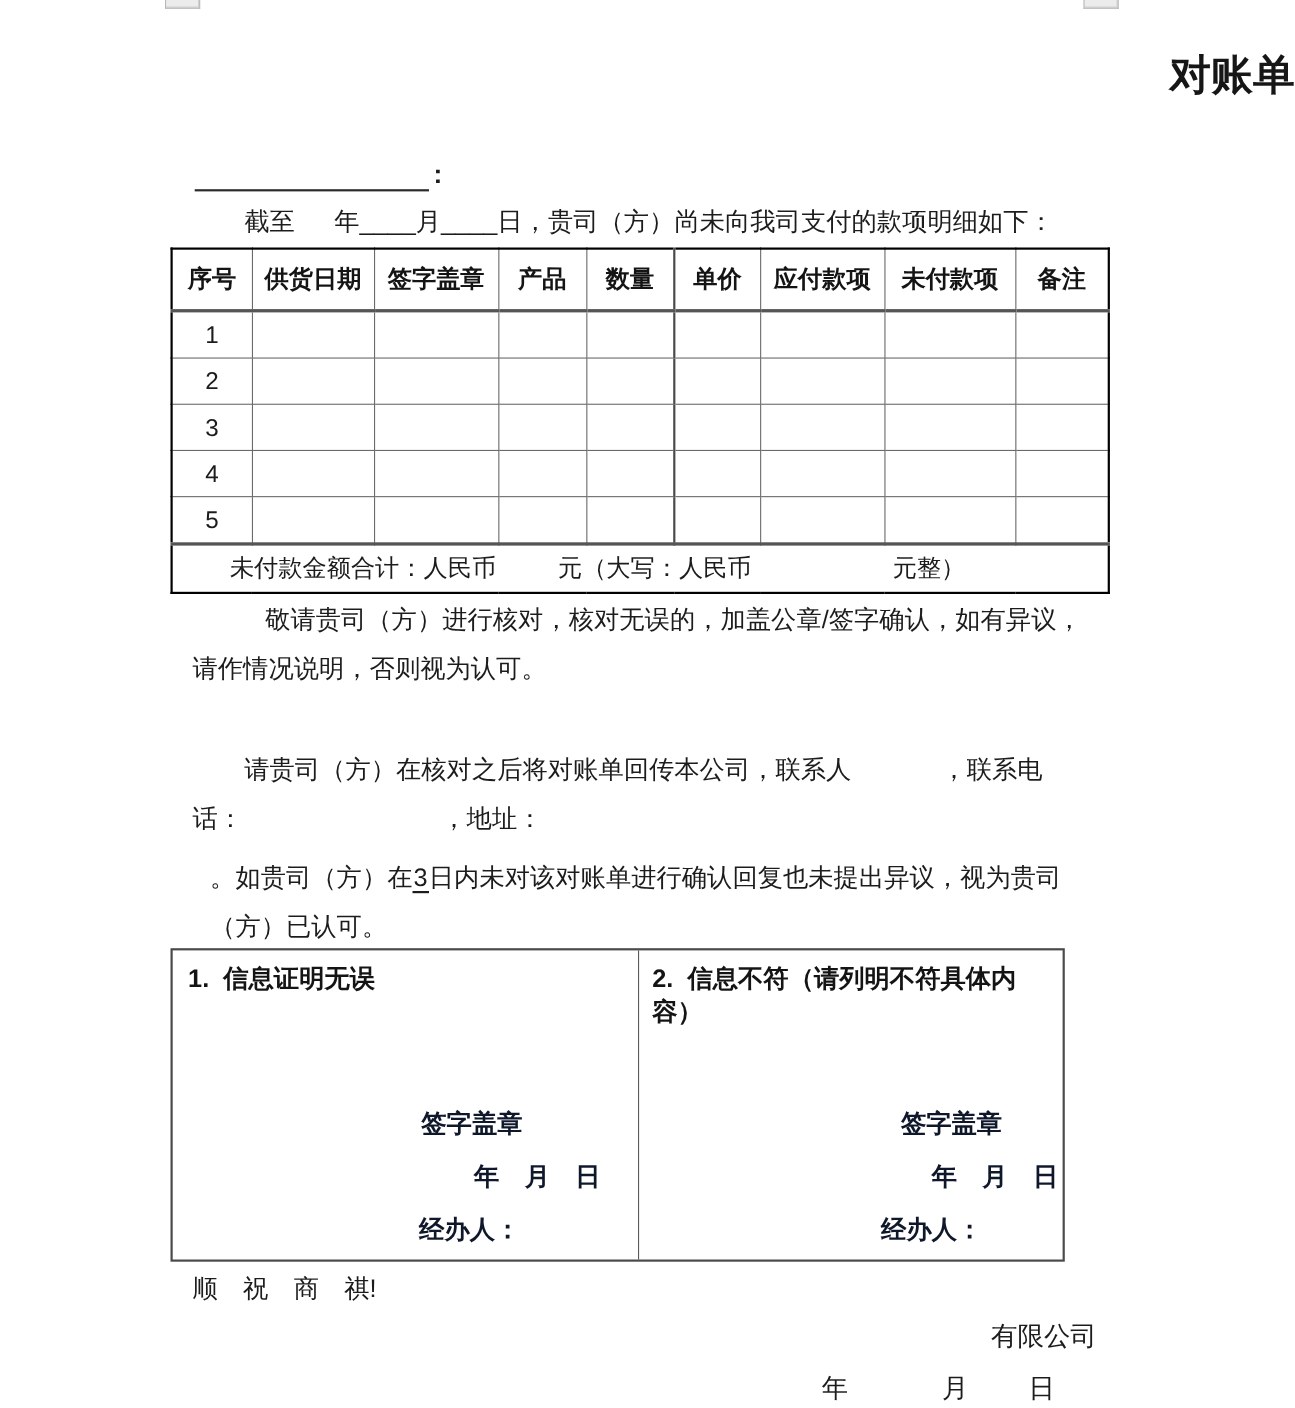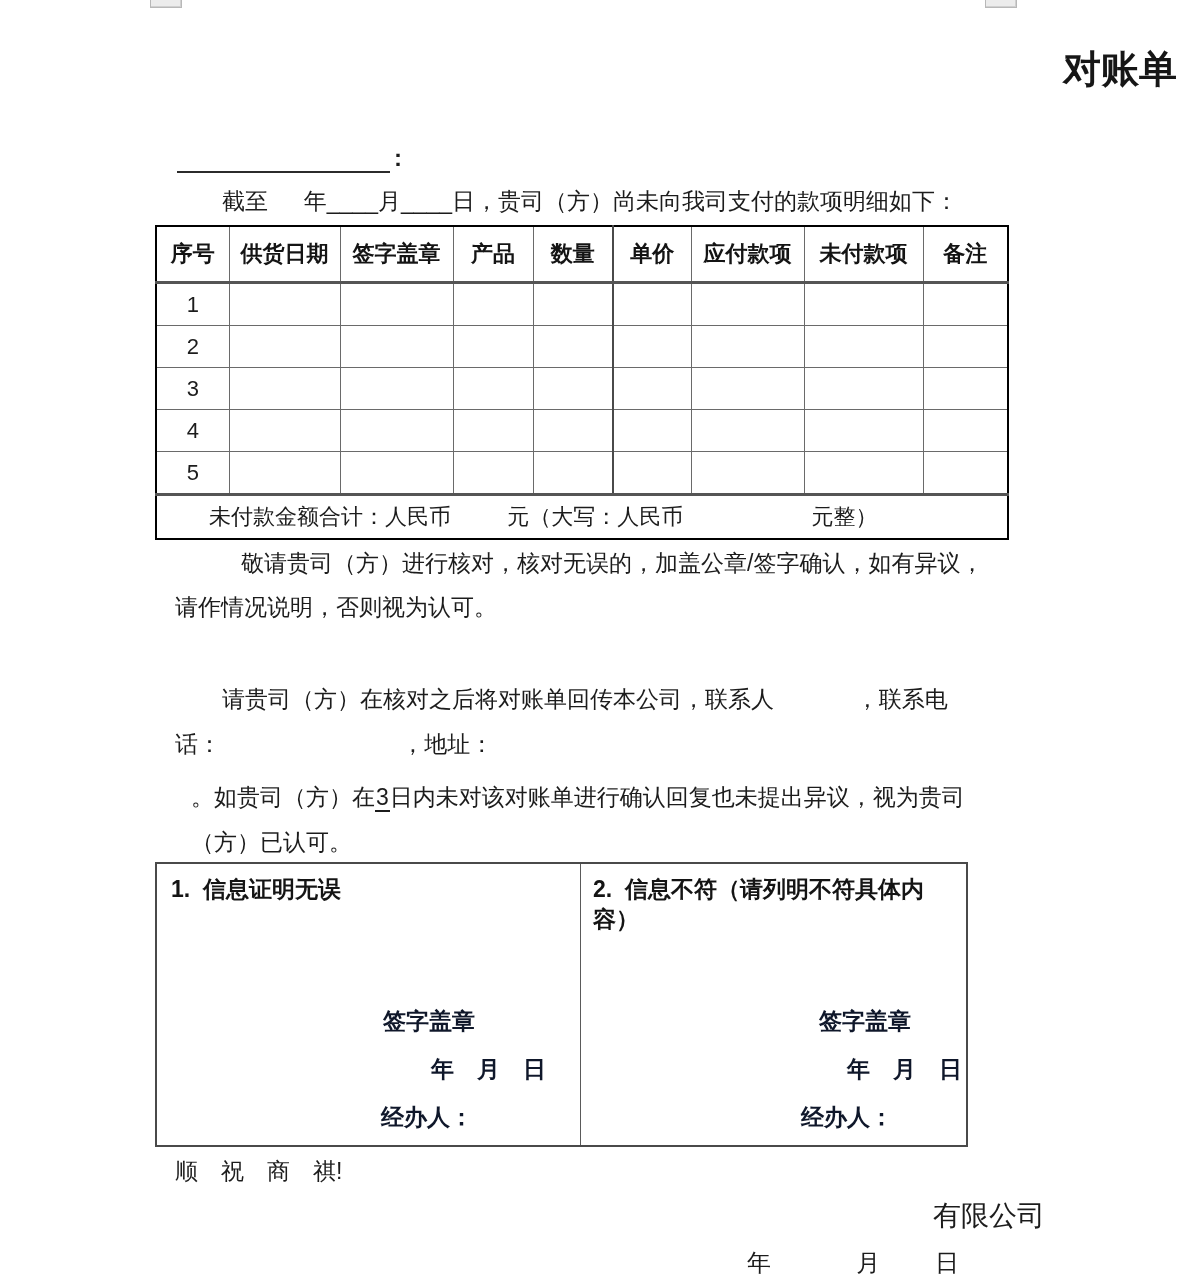--- a/index.html
+++ b/index.html
@@ -76,21 +76,21 @@
   .right-cell .cbox-heading{left:12px;}
   .sig{position:absolute;font-weight:bold;font-size:23px;color:#0f172a;}
   .left-cell .sig-sign{left:226px;top:142px;}
   .left-cell .sig-date{left:274px;top:190px;}
   .left-cell .sig-handler{left:224px;top:238px;}
   .right-cell .sig-sign{left:238px;top:142px;}
   .right-cell .sig-date{left:266px;top:190px;}
   .right-cell .sig-handler{left:220px;top:238px;}
 
   .closing{left:175px;top:1156px;}
-  .company{left:933px;top:1201px;font-size:28px;}
+  .company{left:901px;top:1201px;font-size:24px;}
   .date-line{left:747px;top:1248px;font-size:24px;}
 
   .days-underline{border-bottom:2px solid #1c1c1c;padding:0 1px;}
 </style>
 </head>
 <body>
 
 <div class="page">
 
   <div class="corner-tab left"></div>

